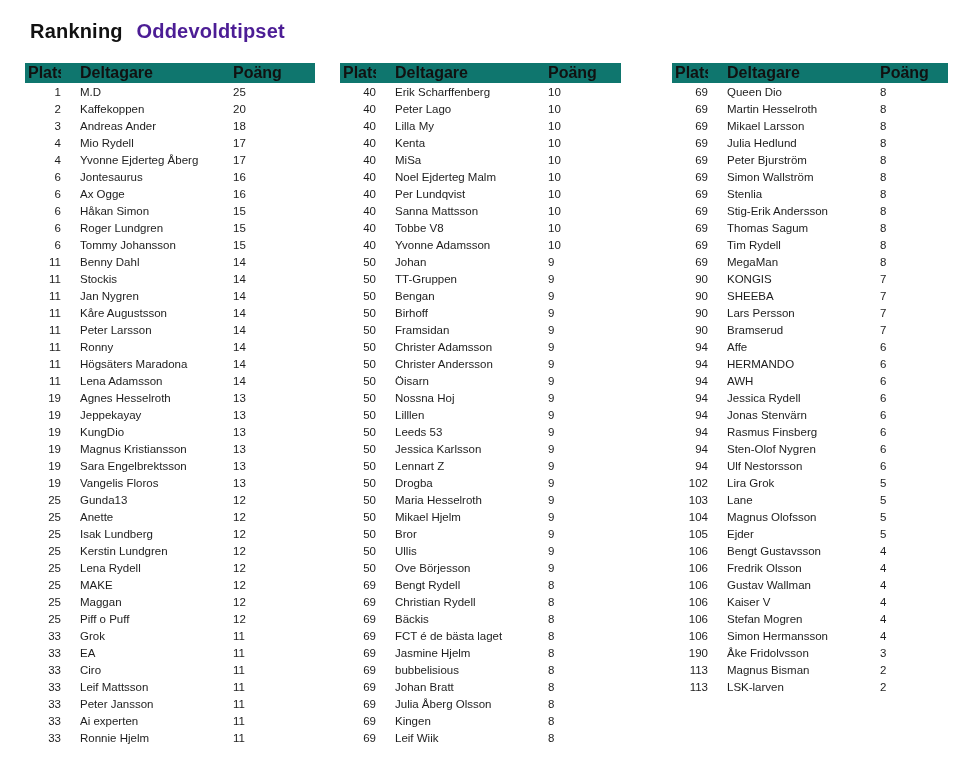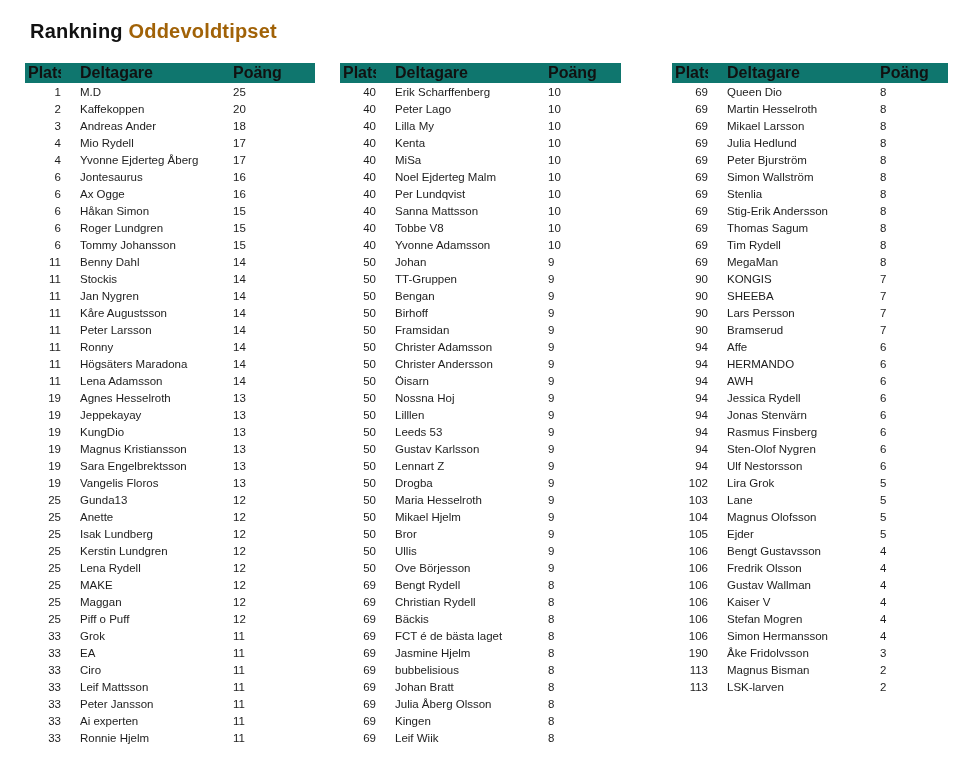--- a/index.html
+++ b/index.html
@@ -19,21 +19,22 @@
     position: absolute;
     left: 30px;
     top: 20px;
     font-size: 20px;
     font-weight: bold;
     letter-spacing: 0.2px;
     color: #111111;
     white-space: nowrap;
   }
   .page-title .title-accent {
-    color: #a16207;
+    color: #4c1d95;
+    margin-left: 8px;
   }
   .rank-table {
     position: absolute;
     top: 63px;
     font-size: 11.5px;
     color: #1d1d1d;
   }
   .rank-table.t0 { left: 25px;  width: 290px; }
   .rank-table.t1 { left: 340px; width: 281px; }
   .rank-table.t2 { left: 672px; width: 276px; }
@@ -395,21 +396,21 @@
           <span class="cell c-name">Lilllen</span>
           <span class="cell c-poang">9</span>
         </div>
         <div class="row">
           <span class="cell c-plats">50</span>
           <span class="cell c-name">Leeds 53</span>
           <span class="cell c-poang">9</span>
         </div>
         <div class="row">
           <span class="cell c-plats">50</span>
-          <span class="cell c-name">Gustav Karlsson</span>
+          <span class="cell c-name">Jessica Karlsson</span>
           <span class="cell c-poang">9</span>
         </div>
         <div class="row">
           <span class="cell c-plats">50</span>
           <span class="cell c-name">Lennart Z</span>
           <span class="cell c-poang">9</span>
         </div>
         <div class="row">
           <span class="cell c-plats">50</span>
           <span class="cell c-name">Drogba</span>

